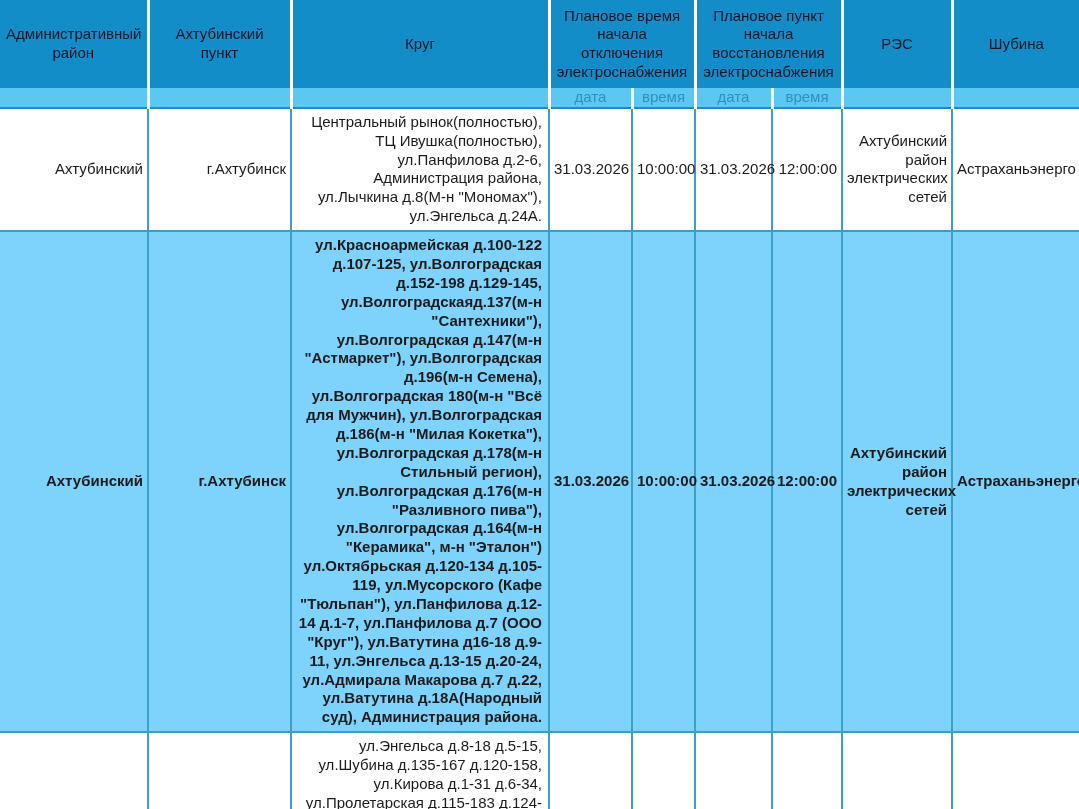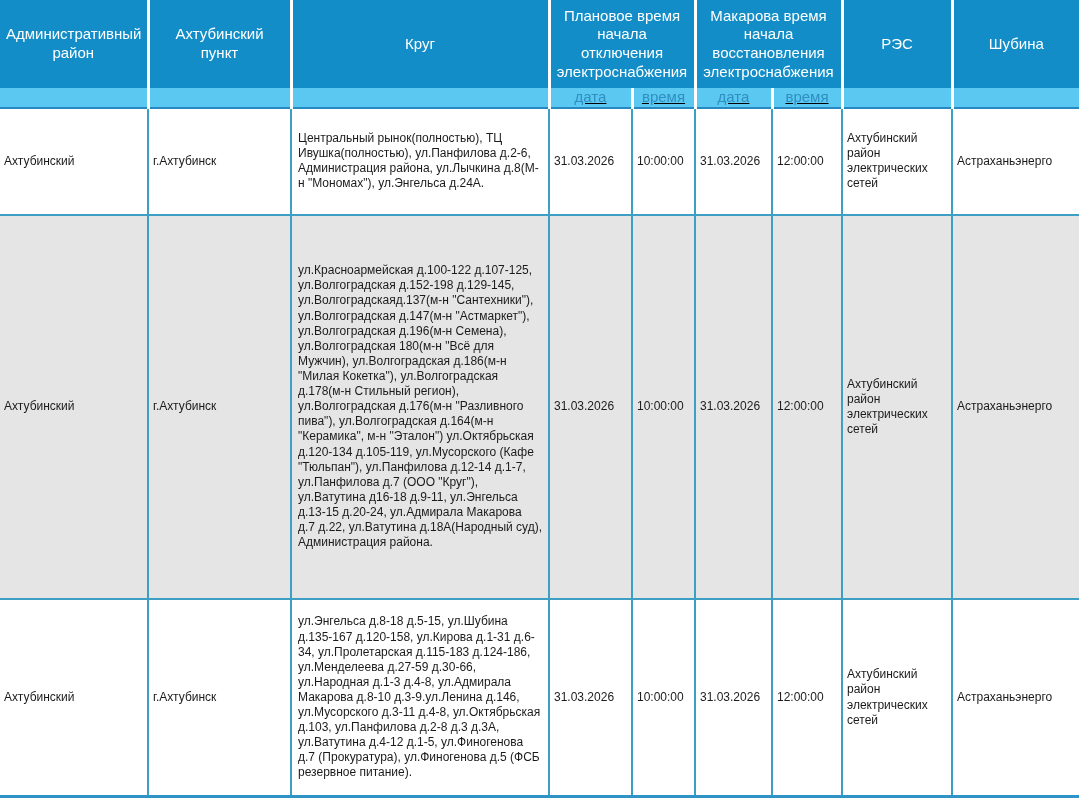--- a/index.html
+++ b/index.html
@@ -15,59 +15,59 @@
     background: #ffffff;
   }
   table.outage {
     border-collapse: collapse;
     table-layout: fixed;
     width: 1079px;
   }
   
   thead th {
     background: #128dc7;
-    color: #ffffff;
+    color: #0f172a;
     font-size: 15px;
     font-weight: 400;
     line-height: 1.25;
     text-align: center;
     vertical-align: middle;
     padding: 2px 6px;
     border-left: 3px solid #ffffff;
   }
   thead tr.head-main th:first-child { border-left: none; }
   thead tr.head-main { height: 88px; }
-  thead tr.head-sub { height: 15px; text-decoration: underline; }
+  thead tr.head-sub { height: 15px; }
   thead tr.head-sub th {
     background: #5bc8f2;
     color: #2f8fc0;
     font-size: 15px;
     padding: 0 4px;
     border-bottom: 2px solid #2789c2;
   }
   thead tr.head-sub th:first-child { border-left: none; }
   
   tbody td {
-    font-size: 12px;
+    font-size: 15px;
     color: #1b1b1b;
     line-height: 1.26;
-    text-align: left;
+    text-align: right;
     vertical-align: middle;
     padding: 4px 4px;
     background: #ffffff;
     border: 2px solid #3e9fc5;
   }
   tbody td:first-child { border-left: none; }
   tbody td:last-child { border-right: none; }
   tbody tr:first-child td { border-top: none; }
   tbody tr:last-child td { border-bottom: 3px solid #2e93c6; }
   tbody tr.row-plain  { height: 107px; }
   tbody tr.row-alt    { height: 384px; }
   tbody tr.row-last   { height: 198px; }
-  tbody tr.row-alt td { background: #e5e5e5; }
+  tbody tr.row-alt td { background: #7dd3fc; font-weight: bold; }
   td.street { padding: 4px 6px; }
 </style>
 </head>
 <body>
 
 <div class="page">
   <table class="outage">
     <colgroup>
       <col style="width:148px">
       <col style="width:143px">
@@ -78,21 +78,21 @@
       <col style="width:70px">
       <col style="width:110px">
       <col style="width:127px">
     </colgroup>
     <thead>
       <tr class="head-main">
         <th>Административный район</th>
         <th>Ахтубинский пункт</th>
         <th>Круг</th>
         <th colspan="2">Плановое время начала отключения электроснабжения</th>
-        <th colspan="2">Макарова время начала восстановления электроснабжения</th>
+        <th colspan="2">Плановое пункт начала восстановления электроснабжения</th>
         <th>РЭС</th>
         <th>Шубина</th>
       </tr>
       <tr class="head-sub">
         <th></th>
         <th></th>
         <th></th>
         <th>дата</th>
         <th>время</th>
         <th>дата</th>

